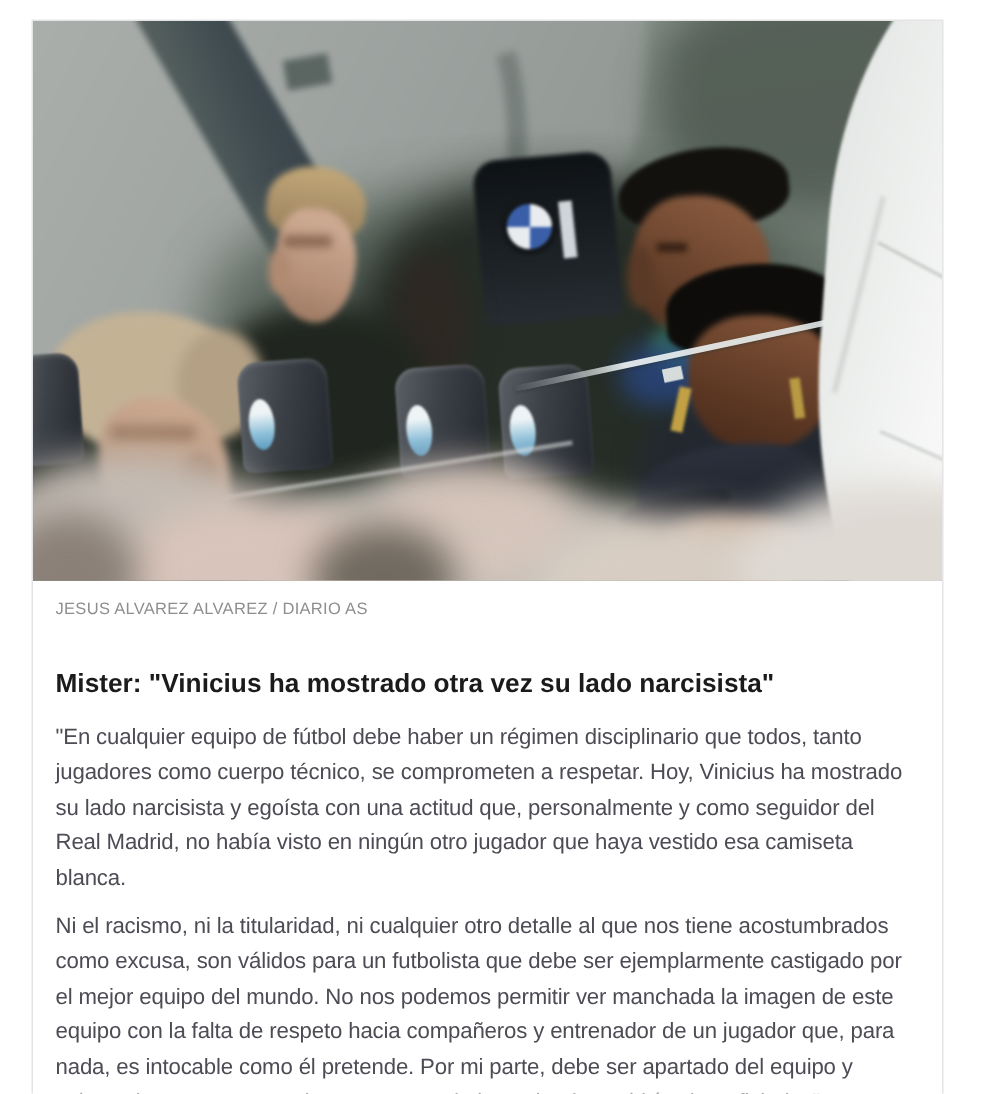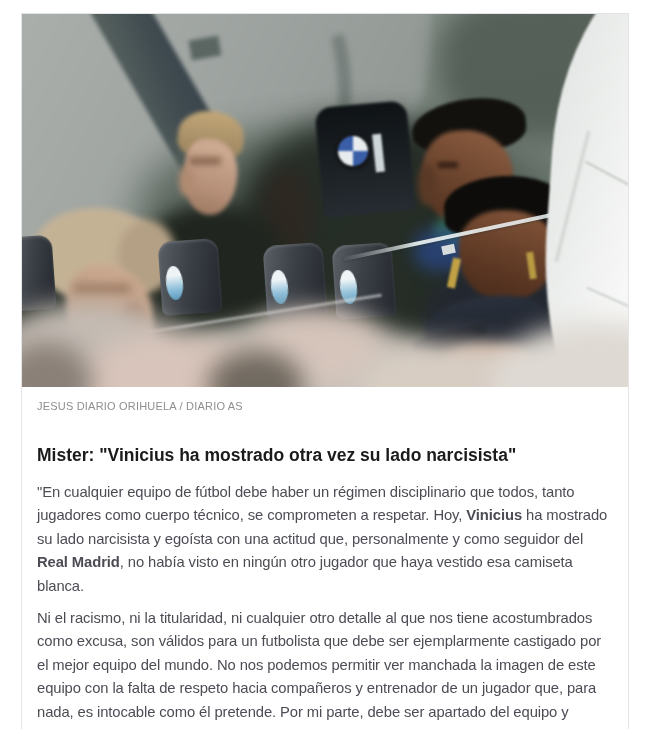--- a/index.html
+++ b/index.html
@@ -131,21 +131,21 @@
     color: var(--headline-text, #1b1b1b);
   }
   .body-par {
     margin: 15px 15px 0;
     font-size: 14.8px;
     line-height: 23.4px;
     letter-spacing: -0.1px;
     color: var(--body-text, #4c4c55);
   }
   .body-par + .body-par { margin-top: 9px; }
-  .body-par strong { font-weight: 700; color: var(--body-text, #4c4c55); }
+  .body-par strong { font-weight: 400; color: var(--body-text, #4c4c55); }
 </style>
 </head>
 <body>
 
 <article class="card">
 
   <figure class="photo" style="margin:0">
     <div class="s glass-left"></div>
     <div class="s glass-arc"></div>
     <div class="s canopy-dark-tr"></div>
@@ -211,21 +211,21 @@
     <div class="s blur-head fg-1"></div>
     <div class="s blur-head fg-4"></div>
     <div class="s blur-head fg-7"></div>
     <div class="s blur-head fg-2"></div>
     <div class="s blur-head fg-3"></div>
     <div class="s blur-head fg-8"></div>
     <div class="s blur-head fg-5"></div>
     <div class="s blur-head fg-6"></div>
   </figure>
 
-  <div class="credit">JESUS DIARIO ORIHUELA / DIARIO AS</div>
+  <div class="credit">JESUS ALVAREZ ALVAREZ / DIARIO AS</div>
 
   <h1 class="headline">Mister: "Vinicius ha mostrado otra vez su lado narcisista"</h1>
 
   <p class="body-par"><span>"En cualquier equipo de fútbol debe haber un régimen disciplinario que todos, tanto jugadores como cuerpo técnico, se comprometen a respetar. Hoy, </span><strong>Vinicius</strong><span> ha mostrado su lado narcisista y egoísta con una actitud que, personalmente y como seguidor del </span><strong>Real Madrid</strong><span>, no había visto en ningún otro jugador que haya vestido esa camiseta blanca.</span></p>
 
   <p class="body-par"><span>Ni el racismo, ni la titularidad, ni cualquier otro detalle al que nos tiene acostumbrados como excusa, son válidos para un futbolista que debe ser ejemplarmente castigado por el mejor equipo del mundo. No nos podemos permitir ver manchada la imagen de este equipo con la falta de respeto hacia compañeros y entrenador de un jugador que, para nada, es intocable como él pretende. Por mi parte, debe ser apartado del equipo y valorar de una vez por todas una venta, de la cual todos saldrían beneficiados".</span></p>
 
 </article>
 
 </body></html>

